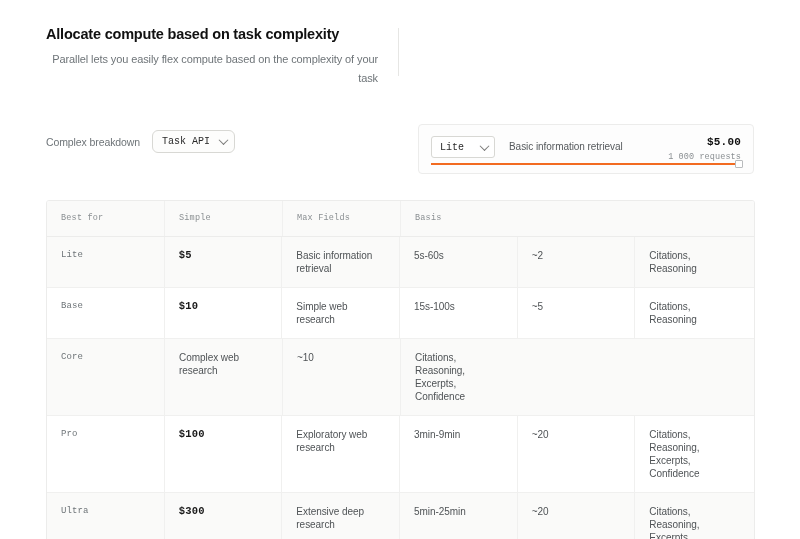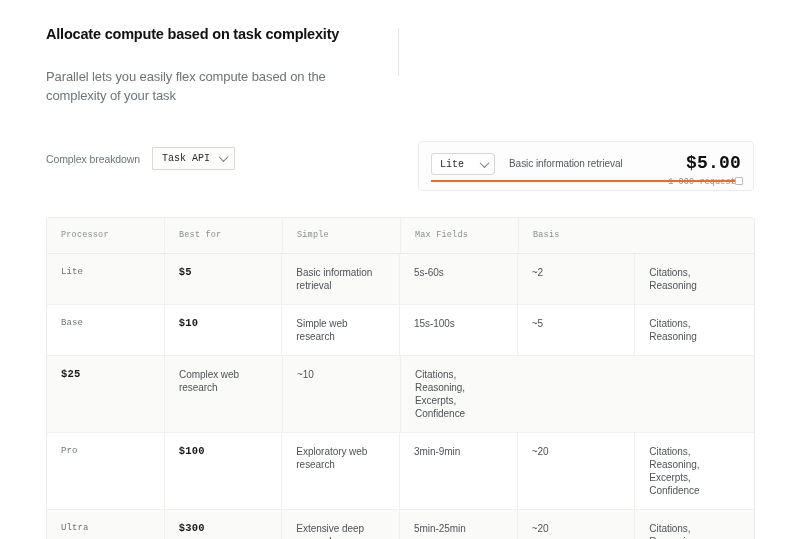--- a/index.html
+++ b/index.html
@@ -23,27 +23,28 @@
     display: flex;
     align-items: flex-start;
     padding-bottom: 10px;
   }
   .header-left { width: 352px; padding-right: 20px; }
   .header-title {
     font-size: 14.5px;
     font-weight: bold;
     letter-spacing: -0.2px;
     color: #111111;
-    margin-bottom: 25px;
+    margin-bottom: 8px;
   }
   .header-sub {
-    font-size: 13px;
+    font-size: 11px;
     line-height: 19px;
     color: #6e7478;
     letter-spacing: -0.1px;
+    text-align: right;
   }
   .header-divider {
     width: 1px;
     height: 48px;
     background: #e6e6e4;
     margin-top: 2px;
   }
 
   
   .controls {
@@ -65,21 +66,21 @@
   }
   .select {
     display: flex;
     align-items: center;
     justify-content: space-between;
     gap: 10px;
     min-width: 78px;
     height: 23px;
     padding: 0 7px 0 9px;
     border: 1px solid #d8d8d4;
-    border-radius: 1px;
+    border-radius: 6px;
     background: #fdfdfc;
     font-family: "Liberation Mono", monospace;
     font-size: 10px;
     color: #2a2a2a;
     cursor: pointer;
   }
   .chev {
     width: 7px; height: 7px;
     border-right: 1.3px solid #7a7a78;
     border-bottom: 1.3px solid #7a7a78;
@@ -118,21 +119,21 @@
   .card-desc {
     flex: 1;
     font-size: 10px;
     color: #55595c;
     padding: 5px 0 0 14px;
     letter-spacing: -0.05px;
   }
   .card-price-box { text-align: right; padding-top: 0; }
   .card-price {
     font-family: "Liberation Mono", monospace;
-    font-size: 18px;
+    font-size: 11px;
     font-weight: bold;
     color: #111111;
     letter-spacing: 0.2px;
   }
   .card-price-sub {
     font-family: "Liberation Mono", monospace;
     font-size: 8.5px;
     color: #8a8f92;
     margin-top: 4px;
     letter-spacing: 0.1px;
@@ -263,21 +264,20 @@
           <div class="slider-track"></div>
           <div class="slider-fill"></div>
           <div class="slider-thumb"></div>
         </div>
       </div>
     </div>
   </div>
 
   <div class="table">
     <div class="trow thead">
-      <div class="tcell c0">Processor</div>
       <div class="tcell c2">Best for</div>
       <div class="tcell c3">Simple</div>
       <div class="tcell c4">Max Fields</div>
       <div class="tcell c5">Basis</div>
     </div>
     <div class="tbody">
 
       <div class="trow shade">
         <div class="tcell c0 cell-proc">Lite</div>
         <div class="tcell c1 cell-cost">$5</div>
@@ -290,21 +290,21 @@
       <div class="trow">
         <div class="tcell c0 cell-proc">Base</div>
         <div class="tcell c1 cell-cost">$10</div>
         <div class="tcell c2 cell-plain">Simple web research</div>
         <div class="tcell c3 cell-plain">15s-100s</div>
         <div class="tcell c4 cell-plain">~5</div>
         <div class="tcell c5 cell-plain">Citations, Reasoning</div>
       </div>
 
       <div class="trow shade">
-        <div class="tcell c1 cell-cost">$25</div>
+        <div class="tcell c0 cell-proc">Core</div>
         <div class="tcell c2 cell-plain">Complex web research</div>
         <div class="tcell c4 cell-plain">~10</div>
         <div class="tcell c5 cell-plain">Citations, Reasoning, Excerpts, Confidence</div>
       </div>
 
       <div class="trow">
         <div class="tcell c0 cell-proc">Pro</div>
         <div class="tcell c1 cell-cost">$100</div>
         <div class="tcell c2 cell-plain">Exploratory web research</div>
         <div class="tcell c3 cell-plain">3min-9min</div>

